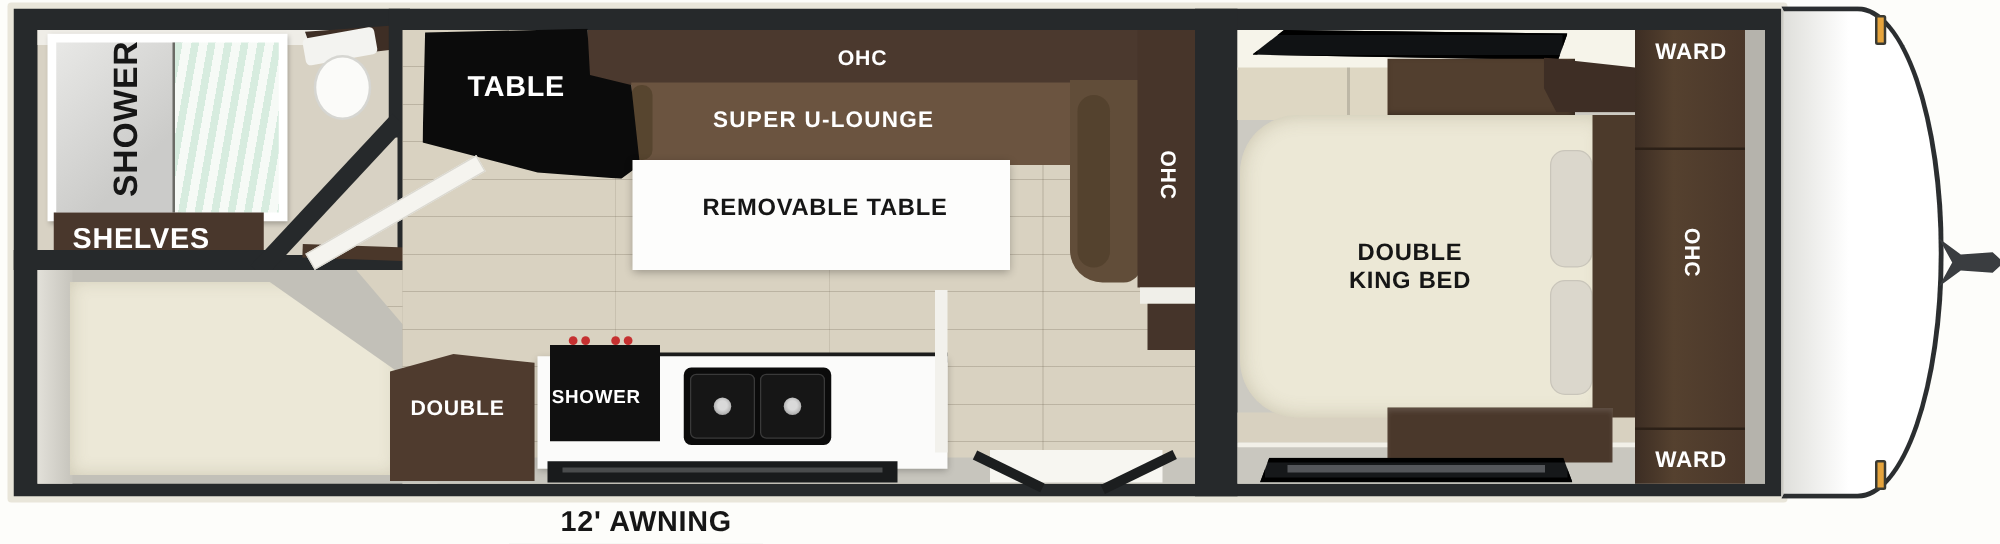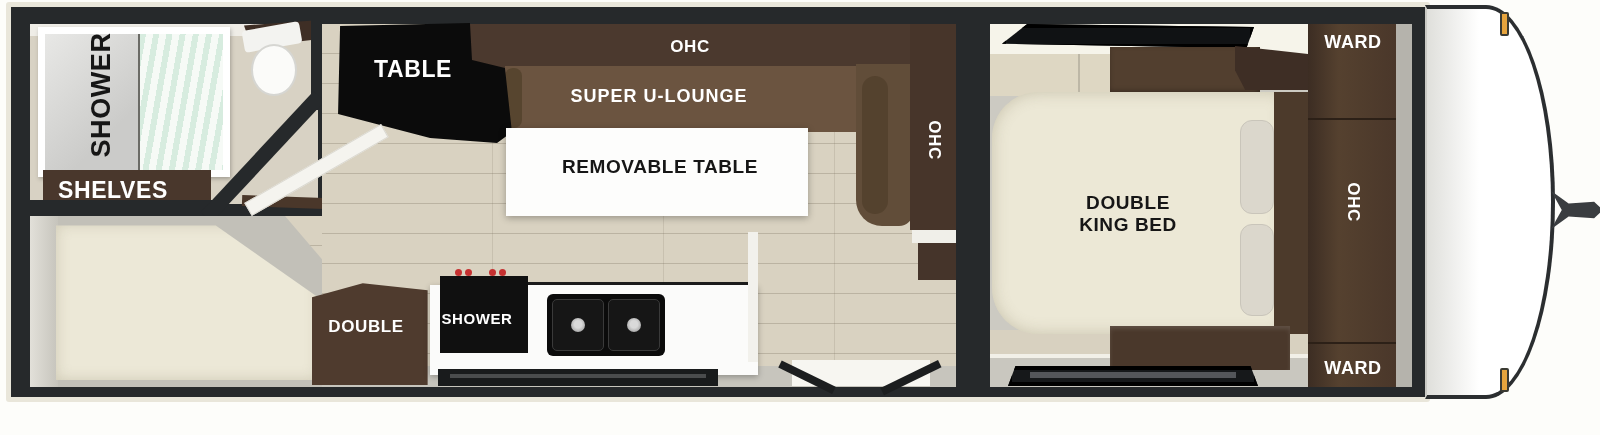--- a/index.html
+++ b/index.html
@@ -143,14 +143,15 @@
 
   <div style="left:1425px;top:5px;width:130px;height:394px;
               background:linear-gradient(90deg,#dfdfdb,#ffffff 42%);
               border:4px solid #2b2e30;border-left:2px solid #c9c9c4;
               border-radius:0 70px 70px 0 / 0 200px 200px 0;"></div>
   <div style="left:1500px;top:12px;width:9px;height:24px;background:#e6a43d;border:2px solid #3a3a32;border-radius:2px;"></div>
   <div style="left:1500px;top:368px;width:9px;height:24px;background:#e6a43d;border:2px solid #3a3a32;border-radius:2px;"></div>
   <div style="left:1551px;top:187px;width:49px;height:46px;background:#3a3d40;
               clip-path:polygon(0 8%,36% 36%,88% 32%,100% 44%,100% 56%,88% 68%,36% 64%,0 92%,22% 50%);"></div>
 
+  <div class="lbl ctr" style="left:517px;top:417px;font-size:23px;">12' AWNING</div>
 
 </div>
 
 </body></html>

